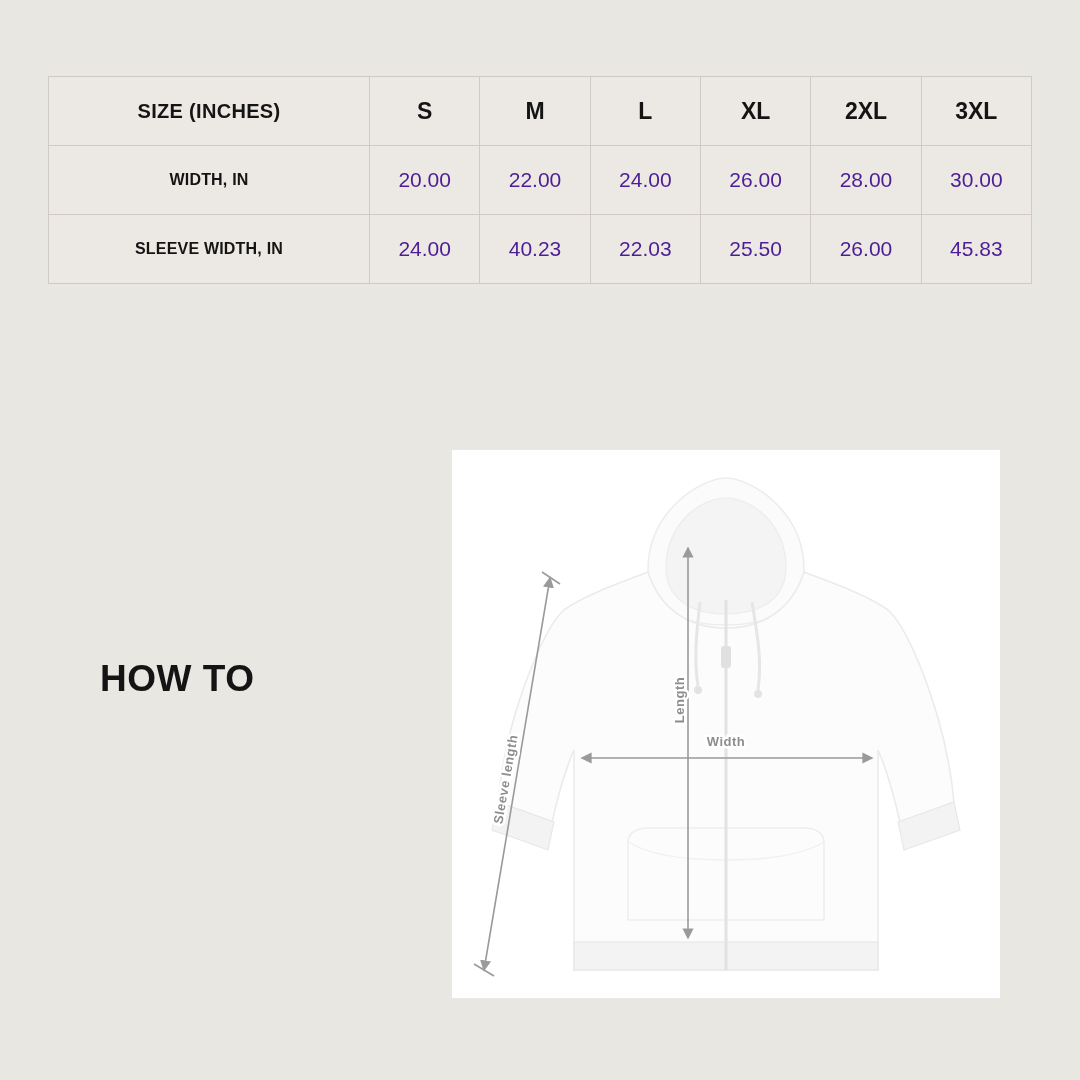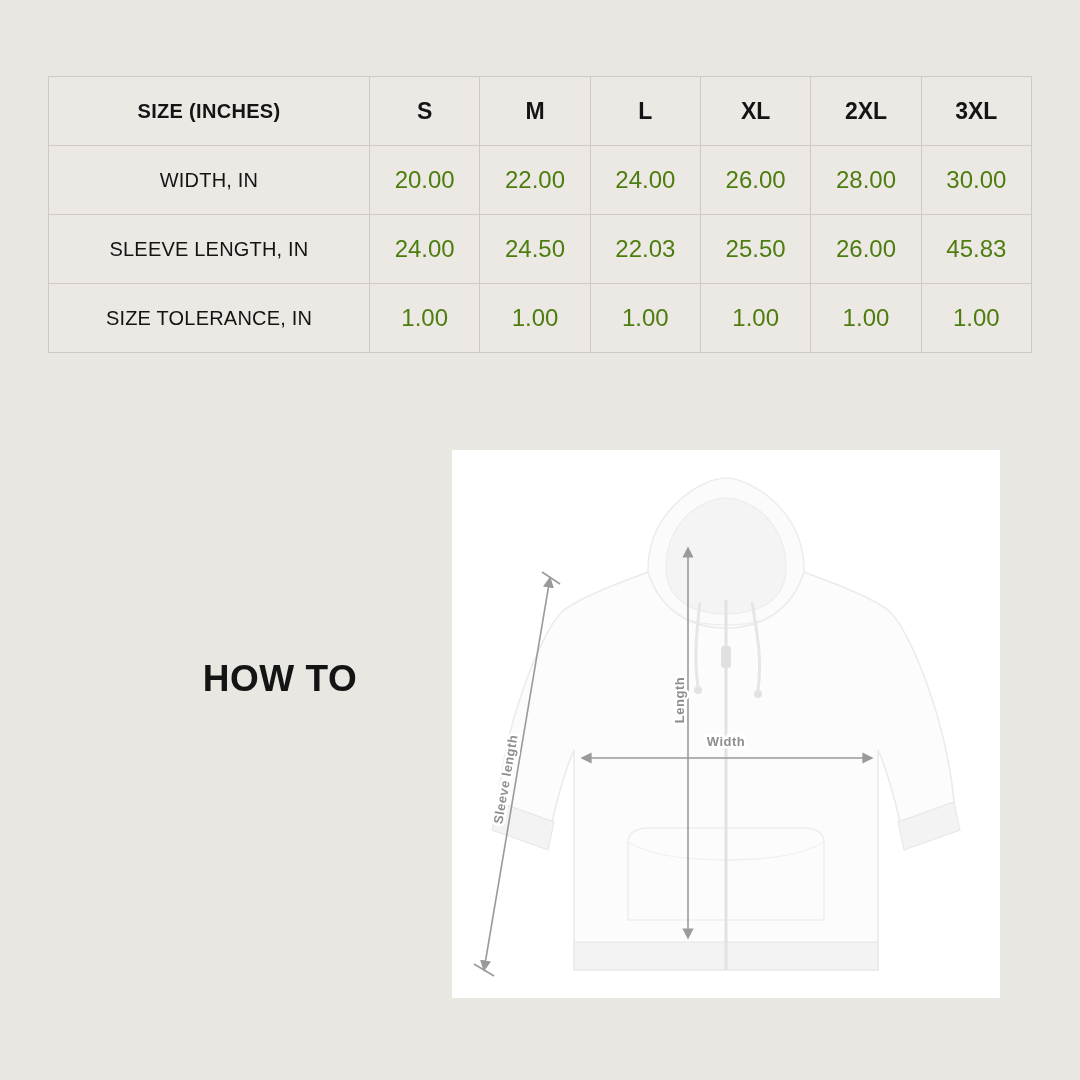--- a/index.html
+++ b/index.html
@@ -41,38 +41,37 @@
     font-size: 20px;
     color: #141414;
     letter-spacing: 0.3px;
   }
   .hdr-size {
     font-weight: bold;
     font-size: 23px;
     color: #141414;
   }
   .row-label {
-    font-weight: normal;
-    font-size: 20px;
+    font-weight: bold;
+    font-size: 16px;
     color: #141414;
     letter-spacing: 0.2px;
   }
   .cell-val {
-    font-size: 24px;
-    color: #4d7c0f;
+    font-size: 21px;
+    color: #4c1d95;
     font-weight: normal;
   }
 
   
   .how-to {
     position: absolute;
     left: 100px;
     top: 655px;
     width: 360px;
-    text-align: center;
     font-size: 37px;
     font-weight: bold;
     line-height: 1.3;
     color: #141414;
     letter-spacing: 0.5px;
   }
 
   
   .garment-panel {
     position: absolute;
@@ -113,36 +112,27 @@
       <tr>
         <td class="col-label row-label">WIDTH, IN</td>
         <td class="cell-val">20.00</td>
         <td class="cell-val">22.00</td>
         <td class="cell-val">24.00</td>
         <td class="cell-val">26.00</td>
         <td class="cell-val">28.00</td>
         <td class="cell-val">30.00</td>
       </tr>
       <tr>
-        <td class="col-label row-label">SLEEVE LENGTH, IN</td>
+        <td class="col-label row-label">SLEEVE WIDTH, IN</td>
         <td class="cell-val">24.00</td>
-        <td class="cell-val">24.50</td>
+        <td class="cell-val">40.23</td>
         <td class="cell-val">22.03</td>
         <td class="cell-val">25.50</td>
         <td class="cell-val">26.00</td>
         <td class="cell-val">45.83</td>
-      </tr>
-      <tr>
-        <td class="col-label row-label">SIZE TOLERANCE, IN</td>
-        <td class="cell-val">1.00</td>
-        <td class="cell-val">1.00</td>
-        <td class="cell-val">1.00</td>
-        <td class="cell-val">1.00</td>
-        <td class="cell-val">1.00</td>
-        <td class="cell-val">1.00</td>
       </tr>
     </tbody>
   </table>
 </div>
 
 <div class="how-to">
   <div>HOW TO</div>
 </div>
 
 <div class="garment-panel">

